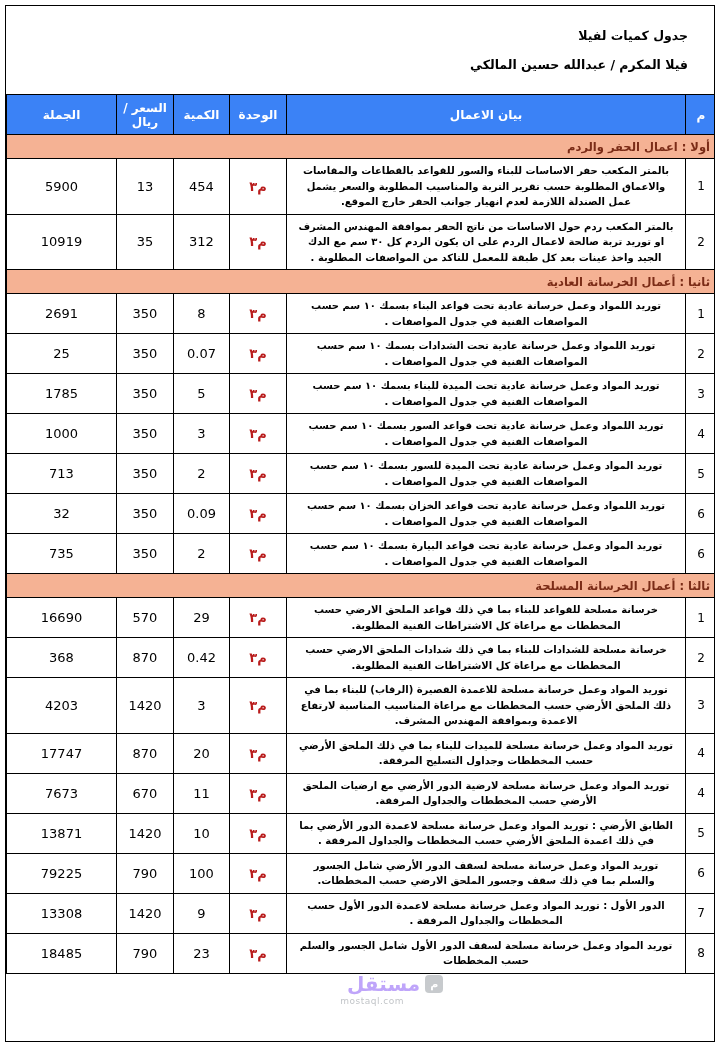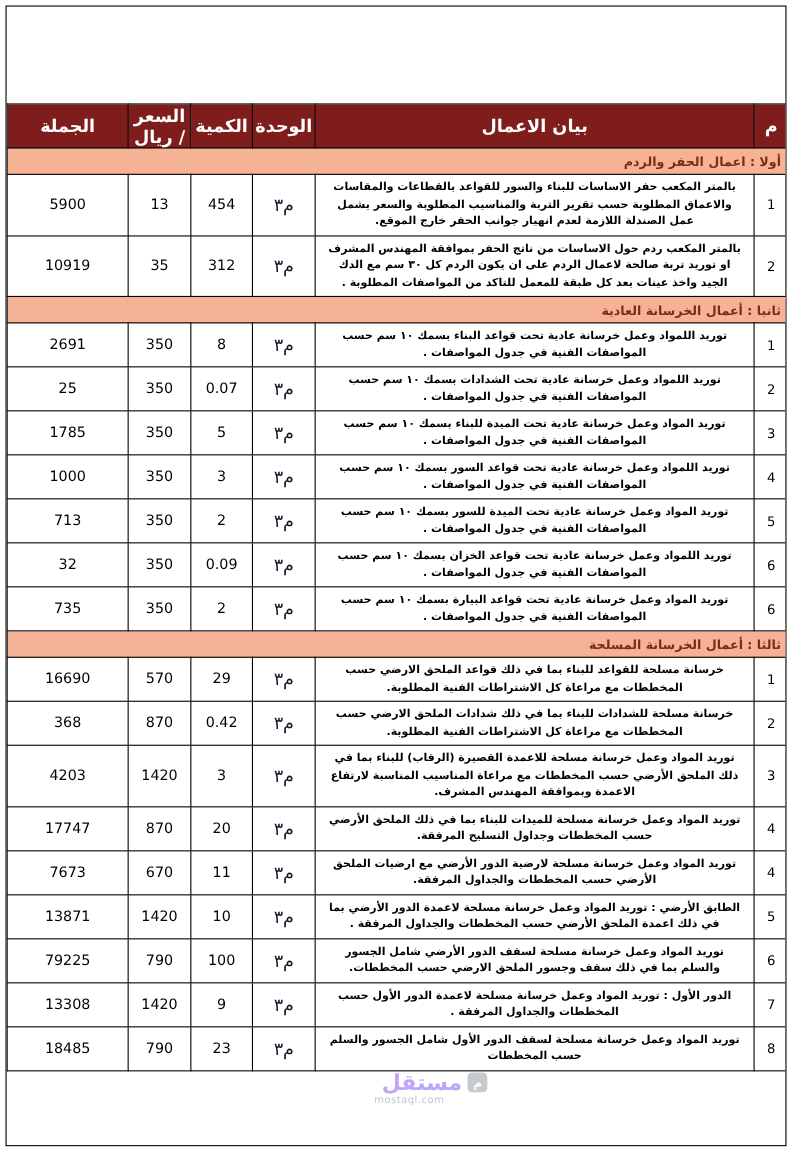--- a/index.html
+++ b/index.html
@@ -21,48 +21,52 @@
   
   table { width:100%; border-collapse:collapse; table-layout:fixed; direction:rtl; }
   th, td { border:1px solid #000; }
   col.w-serial { width:31px; }
   col.w-desc   { width:399px; }
   col.w-unit   { width:57px; }
   col.w-qty    { width:56px; }
   col.w-price  { width:57px; }
   col.w-total  { width:110px; }
 
-  thead th { background:#7f1d1d; color:#ffffff; font-weight:bold;
-    font-size:16px; height:40px; text-align:center; }
+  thead th { background:#3b82f6; color:#ffffff; font-weight:bold;
+    font-size:12px; height:40px; text-align:center; }
 
   tr.section-row td { background:#f5b294; color:#7b2c17; font-weight:bold;
     font-size:11.5px; text-align:right; padding:4px 6px; height:24px; }
 
   td.c-serial { font-size:12px; text-align:center; color:#000; }
   td.c-description { font-size:10px; font-weight:bold; color:#000;
     text-align:center; padding:4px 8px; line-height:1.55; }
-  td.c-unit { font-size:16px; font-weight:normal; text-align:center; color:#0f172a; }
+  td.c-unit { font-size:13px; font-weight:bold; text-align:center; color:#b91c1c; }
   td.c-quantity, td.c-price, td.c-total { font-size:13px; text-align:center; color:#000; }
 
   
   .watermark { position:absolute; left:295px; top:966px; opacity:0.55;
     display:flex; flex-direction:column; align-items:center; pointer-events:none; }
   .wm-row { display:flex; align-items:center; gap:5px; direction:rtl; }
   .wm-logo { width:18px; height:18px; border-radius:4px; background:#9aa0a6;
     color:#fff; font-size:11px; font-weight:bold; display:flex;
     align-items:center; justify-content:center; }
   .wm-brand { font-size:20px; font-weight:bold; color:#8b5cf6;margin-left:46px; }
   .wm-domain { font-size:9px; color:#8d9399; letter-spacing:0.5px; }
 </style>
 </head>
 <body>
 
 <div class="page">
 
   <div class="doc-header">
+    <div class="titles">
+      <div class="title-line">جدول كميات لفيلا</div>
+      <div class="title-line">فيلا المكرم / عبدالله حسين المالكي</div>
+    </div>
   </div>
 
   <table>
     <colgroup>
       <col class="w-serial">
         <col class="w-desc">
         <col class="w-unit">
       <col class="w-qty">
         <col class="w-price">
         <col class="w-total">

